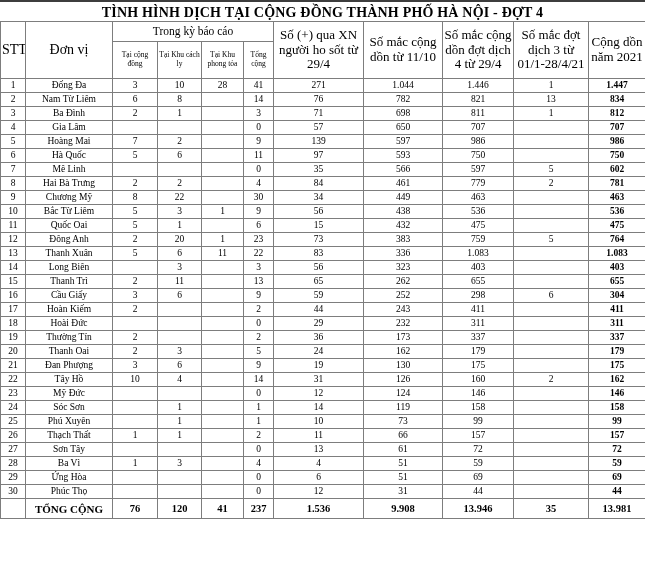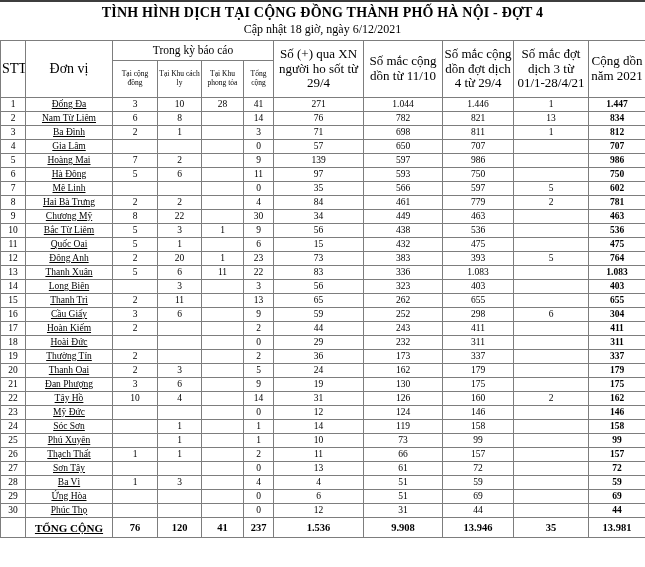--- a/index.html
+++ b/index.html
@@ -45,35 +45,33 @@
   th.h-sub { font-size: 7.5px; height: 37px; margin-left: 21px; }
   th.h-main { font-size: 13px; }
   tbody td {
     font-size: 9.5px;
     height: 14px;
     line-height: 1;
   }
   td.name-cell {
     text-align: left;
     padding-left: 3px;
-    text-decoration: underline;
   }
   td.bold, .totals td { font-weight: bold; margin-left: 28px; }
   .totals td {
     font-size: 10.5px;
     height: 20px;
   }
   .totals td.name-cell { font-size: 11px; }
 </style>
 </head>
 <body>
 
 <div class="page">
   <div class="title">TÌNH HÌNH DỊCH TẠI CỘNG ĐỒNG THÀNH PHỐ HÀ NỘI - ĐỢT 4</div>
-  <div class="subtitle">Cập nhật 18 giờ, ngày 6/12/2021</div>
 
   <table class="report">
     <colgroup>
       <col style="width:25px">
       <col style="width:87px">
       <col style="width:45px">
       <col style="width:44px">
       <col style="width:42px">
       <col style="width:30px">
       <col style="width:90px">
@@ -161,21 +159,21 @@
           <td></td>
           <td>9</td>
           <td>139</td>
           <td>597</td>
           <td>986</td>
           <td></td>
           <td class="bold">986</td>
         </tr>
         <tr>
           <td>6</td>
-          <td class="name-cell">Hà Đông</td>
+          <td class="name-cell">Hà Quốc</td>
           <td>5</td>
           <td>6</td>
           <td></td>
           <td>11</td>
           <td>97</td>
           <td>593</td>
           <td>750</td>
           <td></td>
           <td class="bold">750</td>
         </tr>
@@ -246,21 +244,21 @@
         </tr>
         <tr>
           <td>12</td>
           <td class="name-cell">Đông Anh</td>
           <td>2</td>
           <td>20</td>
           <td>1</td>
           <td>23</td>
           <td>73</td>
           <td>383</td>
-          <td>393</td>
+          <td>759</td>
           <td>5</td>
           <td class="bold">764</td>
         </tr>
         <tr>
           <td>13</td>
           <td class="name-cell">Thanh Xuân</td>
           <td>5</td>
           <td>6</td>
           <td>11</td>
           <td>22</td>

